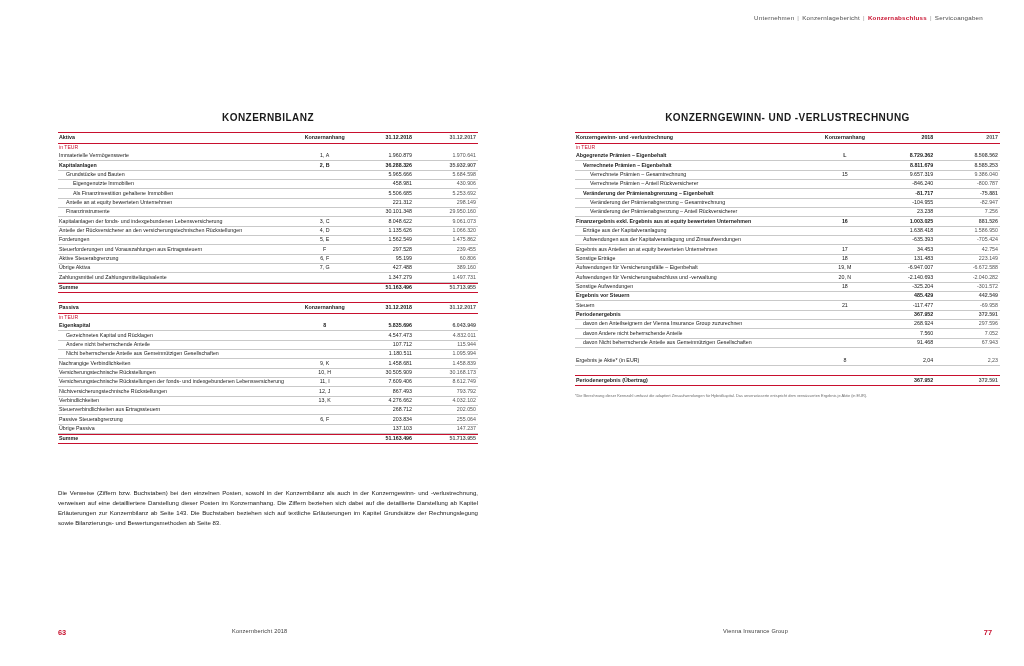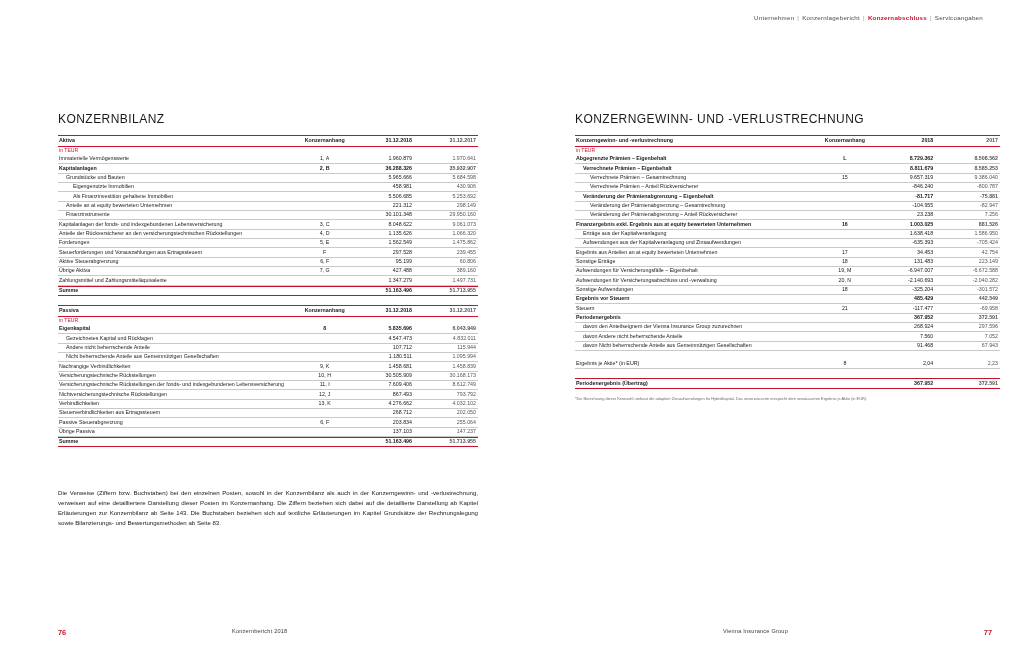--- a/index.html
+++ b/index.html
@@ -20,22 +20,22 @@
   .topnav span{padding:0 1px;}
   .topnav .sep{color:#9a9a9a;padding:0 2px;}
   .topnav .active{color:#c8102e;font-weight:bold;}
 
   
   .col{position:absolute;top:112px;}
   .col-left{left:58px;width:420px;}
   .col-right{left:575px;width:425px;}
 
   .col-title{
-    font-size:12px;font-weight:normal;letter-spacing:.45px;color:#1a1a1a;
-    margin-bottom:9px;text-transform:uppercase;
+    font-size:10px;font-weight:bold;letter-spacing:.45px;color:#1a1a1a;
+    margin-bottom:9px;text-transform:uppercase;text-align:center;
   }
 
   
   table{border-collapse:collapse;width:100%;table-layout:fixed;}
   td,th{
     font-size:5.3px;line-height:1.05;
     padding:1.4px 0 1.4px 0;
     vertical-align:bottom;
     white-space:nowrap;overflow:hidden;
   }
@@ -516,19 +516,19 @@
         </tr>
       </tbody>
     </table>
 
     <div class="footnote">*Die Berechnung dieser Kennzahl umfasst die adaptiert Zinsaufwendungen für Hybridkapital. Das unverwässerte entspricht dem verwässerten Ergebnis je Aktie (in EUR).</div>
   </div>
 
   <div class="note">Die Verweise (Ziffern bzw. Buchstaben) bei den einzelnen Posten, sowohl in der Konzernbilanz als auch in der Konzerngewinn- und -verlustrechnung, verweisen auf eine detailliertere Darstellung dieser Posten im Konzernanhang. Die Ziffern beziehen sich dabei auf die detaillierte Darstellung ab Kapitel Erläuterungen zur Konzernbilanz ab Seite 143. Die Buchstaben beziehen sich auf textliche Erläuterungen im Kapitel Grundsätze der Rechnungslegung sowie Bilanzierungs- und Bewertungsmethoden ab Seite 83.</div>
 
   <div class="footer">
-    <div class="pg pg-l">76</div>
+    <div class="pg pg-l">63</div>
     <div class="fcenter">Konzernbericht 2018</div>
     <div class="fcenter2">Vienna Insurance Group</div>
     <div class="pg pg-r">77</div>
   </div>
 
 </div>
 
 </body></html>

